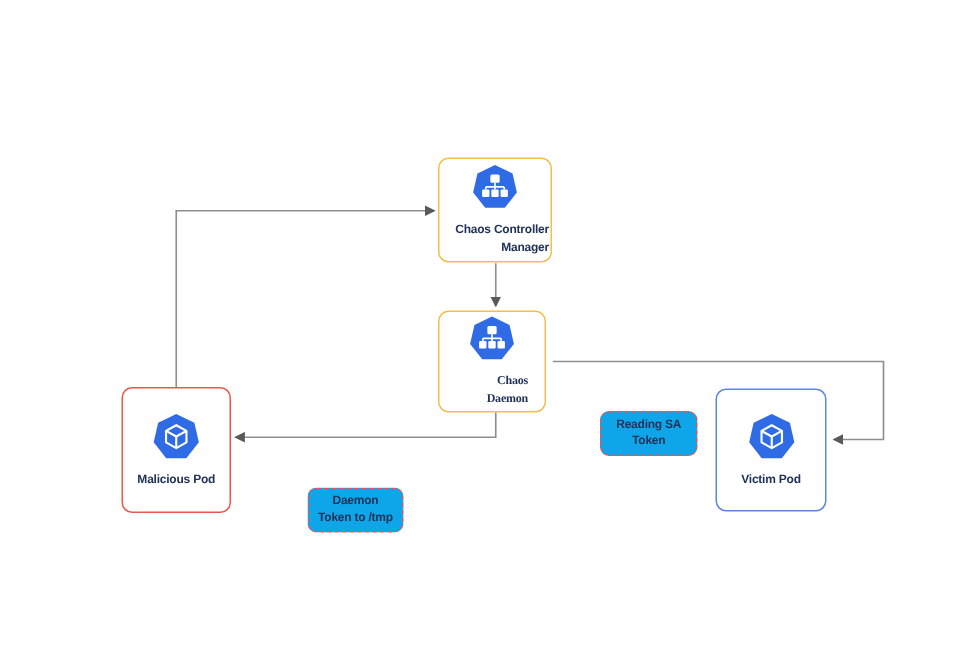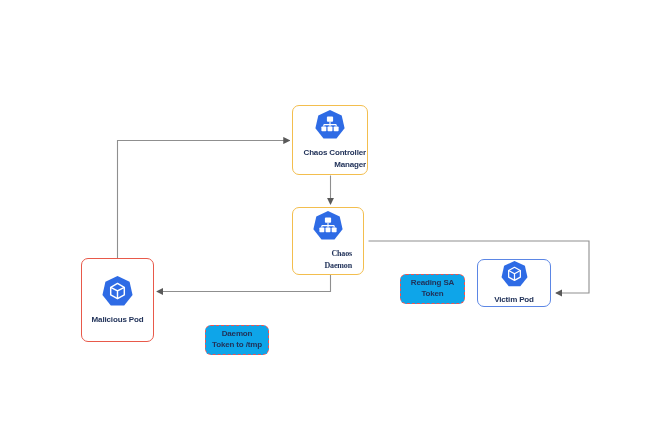--- a/index.html
+++ b/index.html
@@ -86,21 +86,21 @@
 
   <div class="node" style="left: 81px; top: 258px; width: 73px; height: 84px; border-color: rgb(232, 89, 74);">
     <svg class="hepta-icon" width="33" height="33" viewBox="0 0 32 32">
       <polygon points="16,1 27.7,6.6 30.6,19.3 22.5,29.5 9.5,29.5 1.4,19.3 4.3,6.6" style="fill:var(--icon-blue)"></polygon>
       <path d="M16 8.2 L22.6 11.9 V19.3 L16 23 L9.4 19.3 V11.9 Z" fill="none" stroke="#fff" stroke-width="1.4" stroke-linejoin="round"></path>
       <path d="M9.4 11.9 L16 15.5 L22.6 11.9 M16 15.5 V23" fill="none" stroke="#fff" stroke-width="1.4" stroke-linejoin="round"></path>
     </svg>
     <div class="node-label wide">Malicious Pod</div>
   </div>
 
-  <div class="node" style="left: 477px; top: 259px; width: 74px; height: 48px; border-color: rgb(91, 134, 229);">
+  <div class="node" style="left: 477px; top: 259px; width: 74px; height: 82px; border-color: rgb(91, 134, 229);">
     <svg class="hepta-icon" width="33" height="33" viewBox="0 0 32 32">
       <polygon points="16,1 27.7,6.6 30.6,19.3 22.5,29.5 9.5,29.5 1.4,19.3 4.3,6.6" style="fill:var(--icon-blue)"></polygon>
       <path d="M16 8.2 L22.6 11.9 V19.3 L16 23 L9.4 19.3 V11.9 Z" fill="none" stroke="#fff" stroke-width="1.4" stroke-linejoin="round"></path>
       <path d="M9.4 11.9 L16 15.5 L22.6 11.9 M16 15.5 V23" fill="none" stroke="#fff" stroke-width="1.4" stroke-linejoin="round"></path>
     </svg>
     <div class="node-label wide">Victim Pod</div>
   </div>
 
 </div>
 

